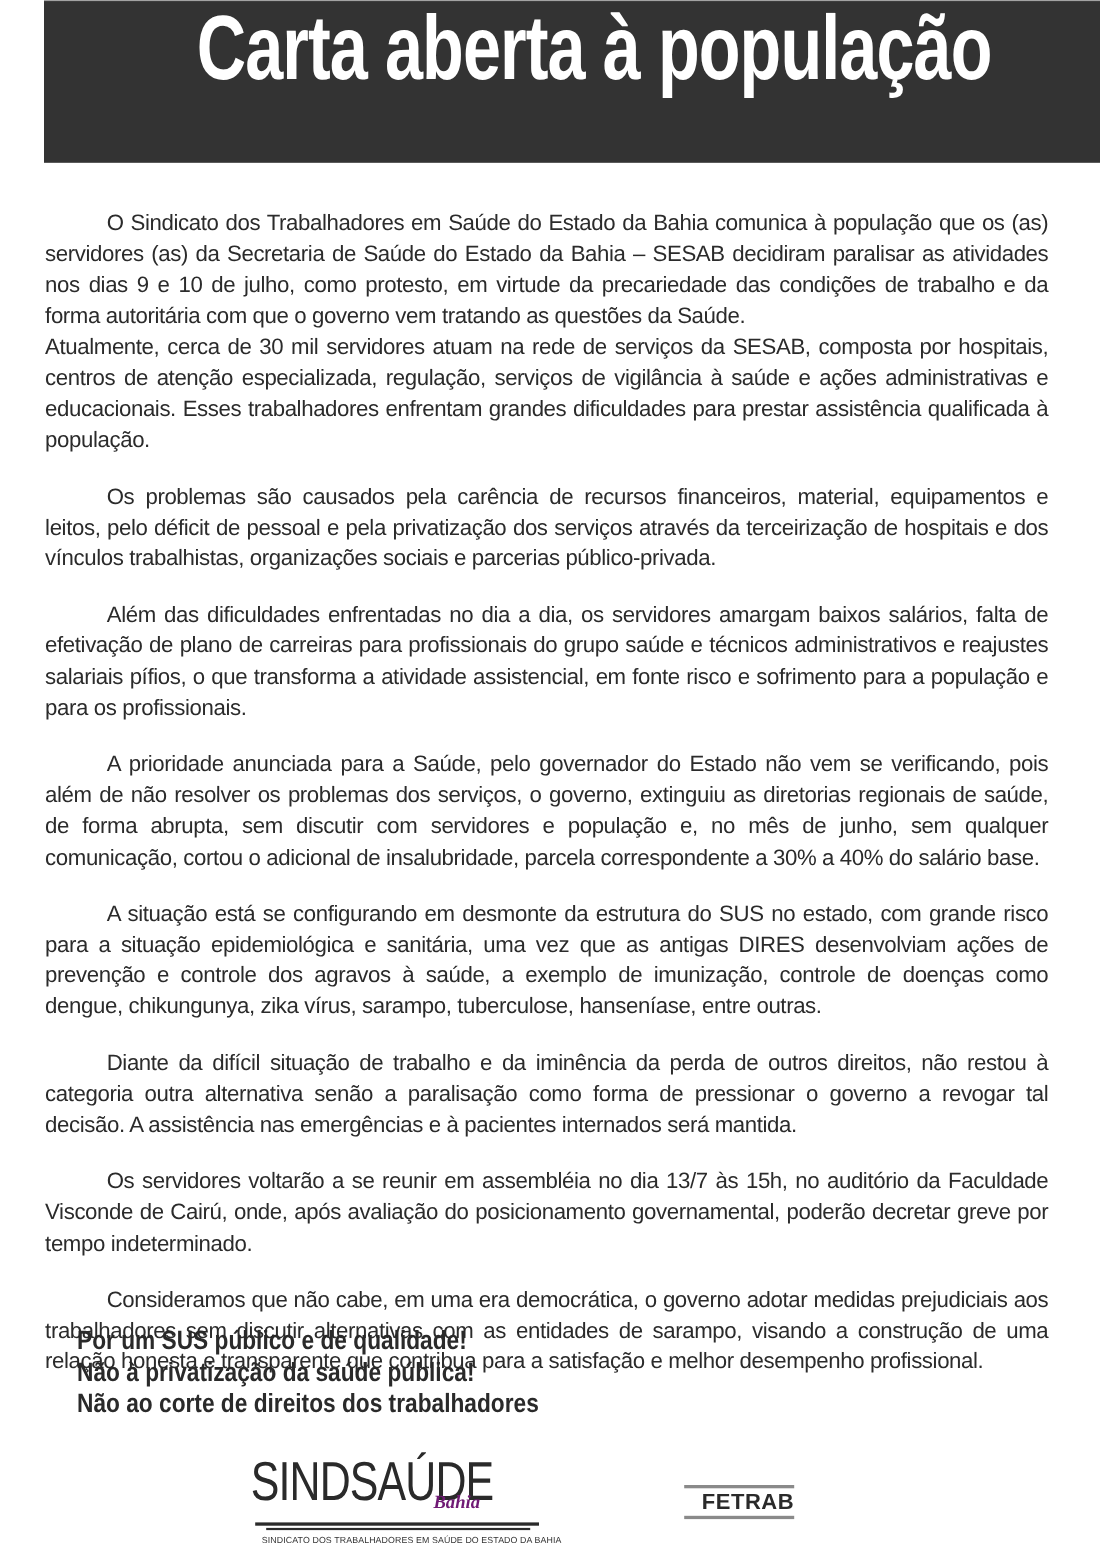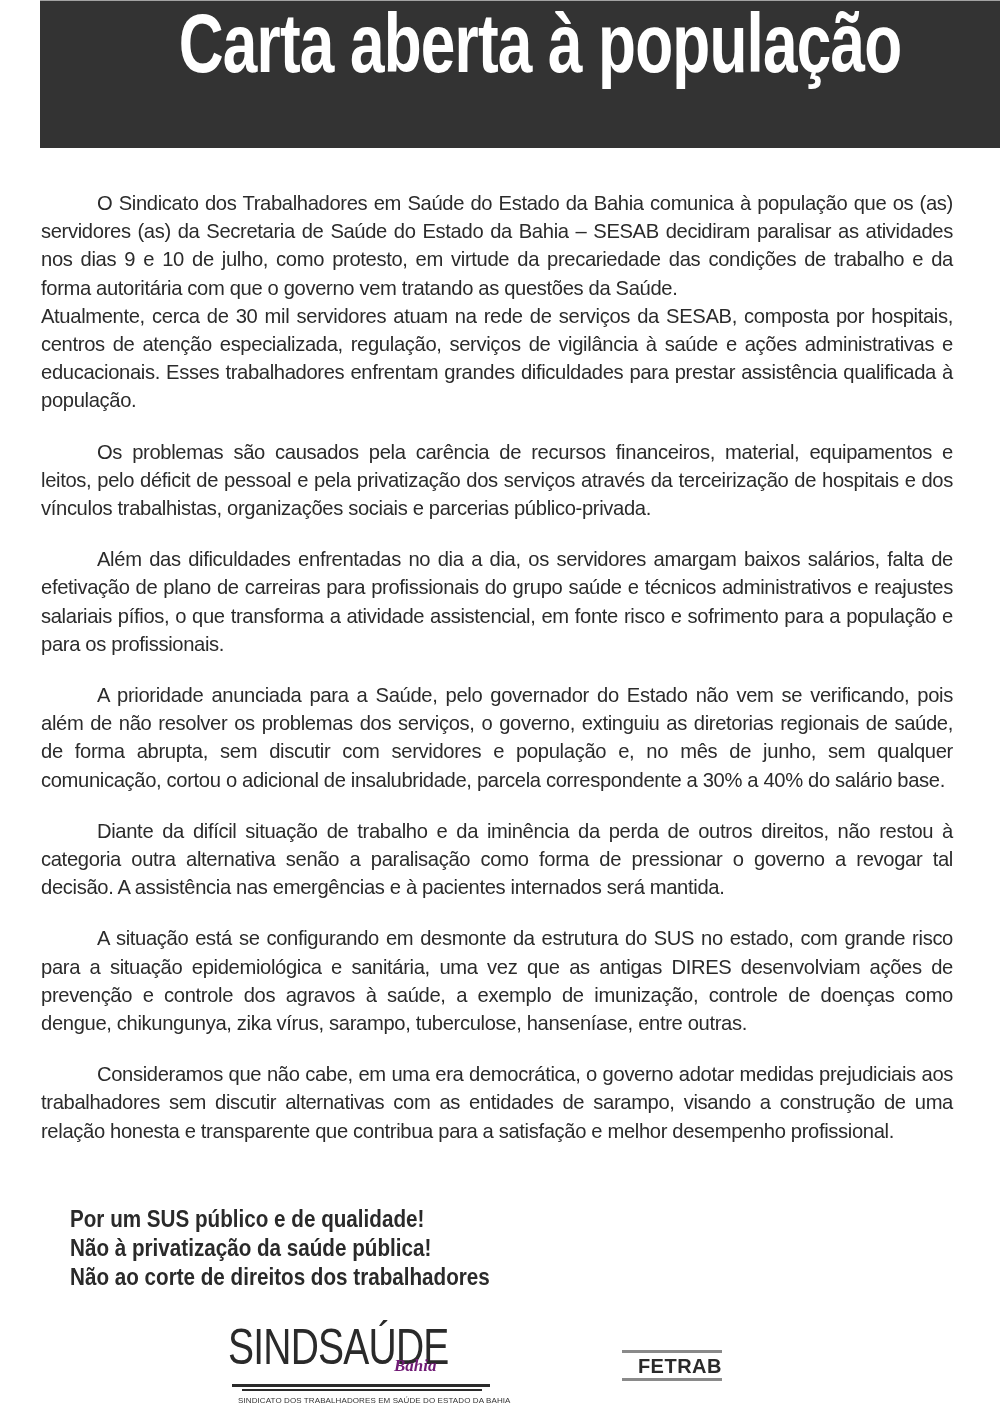--- a/index.html
+++ b/index.html
@@ -35,22 +35,23 @@
 <header class="banner">
   <h1>Carta aberta à população</h1>
 </header>
 
 <main class="body-text">
   <p class="indent">O Sindicato dos Trabalhadores em Saúde do Estado da Bahia comunica à população que os (as) servidores (as) da Secretaria de Saúde do Estado da Bahia – SESAB decidiram paralisar as atividades nos dias 9 e 10 de julho, como protesto, em virtude da precariedade das condições de trabalho e da forma autoritária com que o governo vem tratando as questões da Saúde.</p>
   <p class="noindent">Atualmente, cerca de 30 mil servidores atuam  na  rede de serviços da SESAB, composta por hospitais, centros de atenção especializada, regulação,  serviços de vigilância à saúde e ações administrativas e educacionais. Esses trabalhadores enfrentam grandes dificuldades para prestar  assistência qualificada à população.</p>
   <p class="indent">Os problemas são causados pela carência de recursos financeiros, material, equipamentos e leitos, pelo déficit de pessoal e pela privatização dos serviços através da terceirização de hospitais e dos vínculos trabalhistas, organizações sociais e parcerias público-privada.</p>
   <p class="indent">Além das dificuldades enfrentadas no dia a dia, os servidores amargam baixos salários, falta de efetivação de plano de carreiras para profissionais do grupo saúde e técnicos administrativos e reajustes salariais pífios, o que transforma a atividade assistencial,  em fonte risco e sofrimento  para a população e para os profissionais.</p>
   <p class="indent">A prioridade anunciada   para a Saúde, pelo governador do Estado não vem se verificando,   pois além de não resolver os problemas dos serviços, o governo, extinguiu as diretorias regionais de saúde, de forma abrupta, sem discutir  com servidores e população e, no mês de junho, sem qualquer comunicação, cortou o adicional de insalubridade, parcela correspondente a 30% a 40% do salário base.</p>
+  <p class="indent">A situação está se configurando em desmonte da estrutura do SUS no estado, com grande risco para a situação epidemiológica e sanitária, uma vez que as antigas DIRES desenvolviam ações de prevenção e controle dos agravos à saúde, a exemplo de imunização, controle de doenças como dengue, chikungunya,  zika vírus, sarampo, tuberculose, hanseníase, entre outras.</p>
   <p class="indent">Diante da difícil situação de trabalho e da iminência da perda de outros direitos, não restou à categoria outra alternativa senão a paralisação como forma de pressionar o governo a revogar tal decisão. A assistência nas emergências e à pacientes internados será mantida.</p>
-  <p class="indent">A situação está se configurando em desmonte da estrutura do SUS no estado, com grande risco para a situação epidemiológica e sanitária, uma vez que as antigas DIRES desenvolviam ações de prevenção e controle dos agravos à saúde, a exemplo de imunização, controle de doenças como dengue, chikungunya,  zika vírus, sarampo, tuberculose, hanseníase, entre outras.</p>
+  <p class="indent">Os servidores voltarão a se reunir em assembléia no dia 13/7  às 15h, no auditório da Faculdade Visconde de Cairú, onde, após avaliação do posicionamento governamental, poderão decretar greve por tempo indeterminado.</p>
   <p class="indent">Consideramos que não cabe, em uma era democrática, o governo adotar medidas prejudiciais aos trabalhadores sem discutir alternativas com as entidades de sarampo, visando a construção de uma relação honesta e transparente que contribua para a satisfação e melhor desempenho profissional.</p>
 </main>
 
 <section class="slogans">
   <div class="slogan">Por um SUS público e de qualidade!</div>
   <div class="slogan">Não à privatização da saúde pública!</div>
   <div class="slogan">Não ao corte de direitos dos trabalhadores</div>
 </section>
 
 <footer class="logos">

